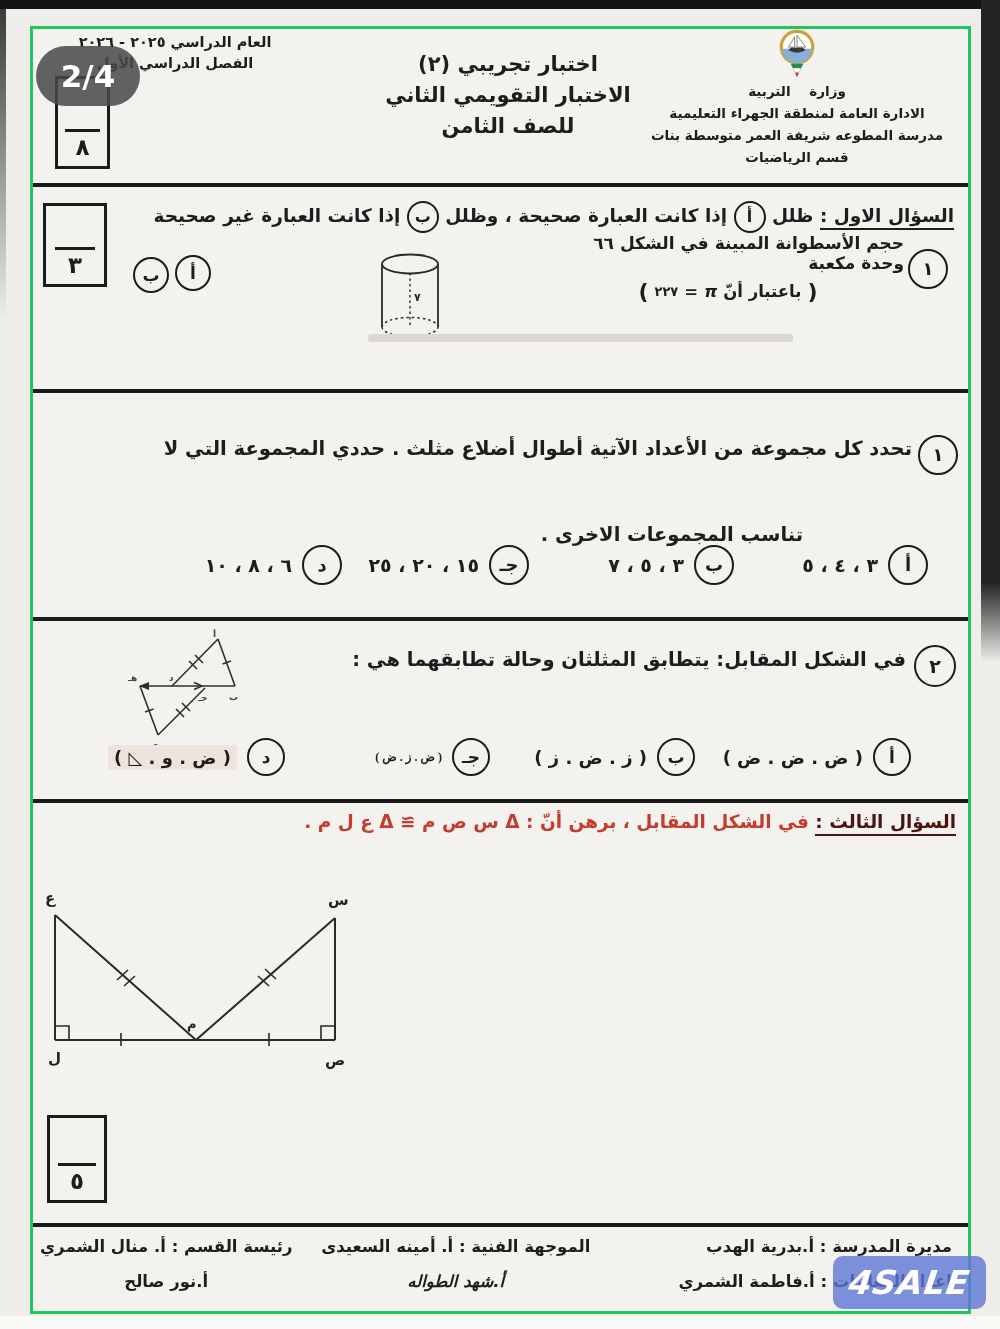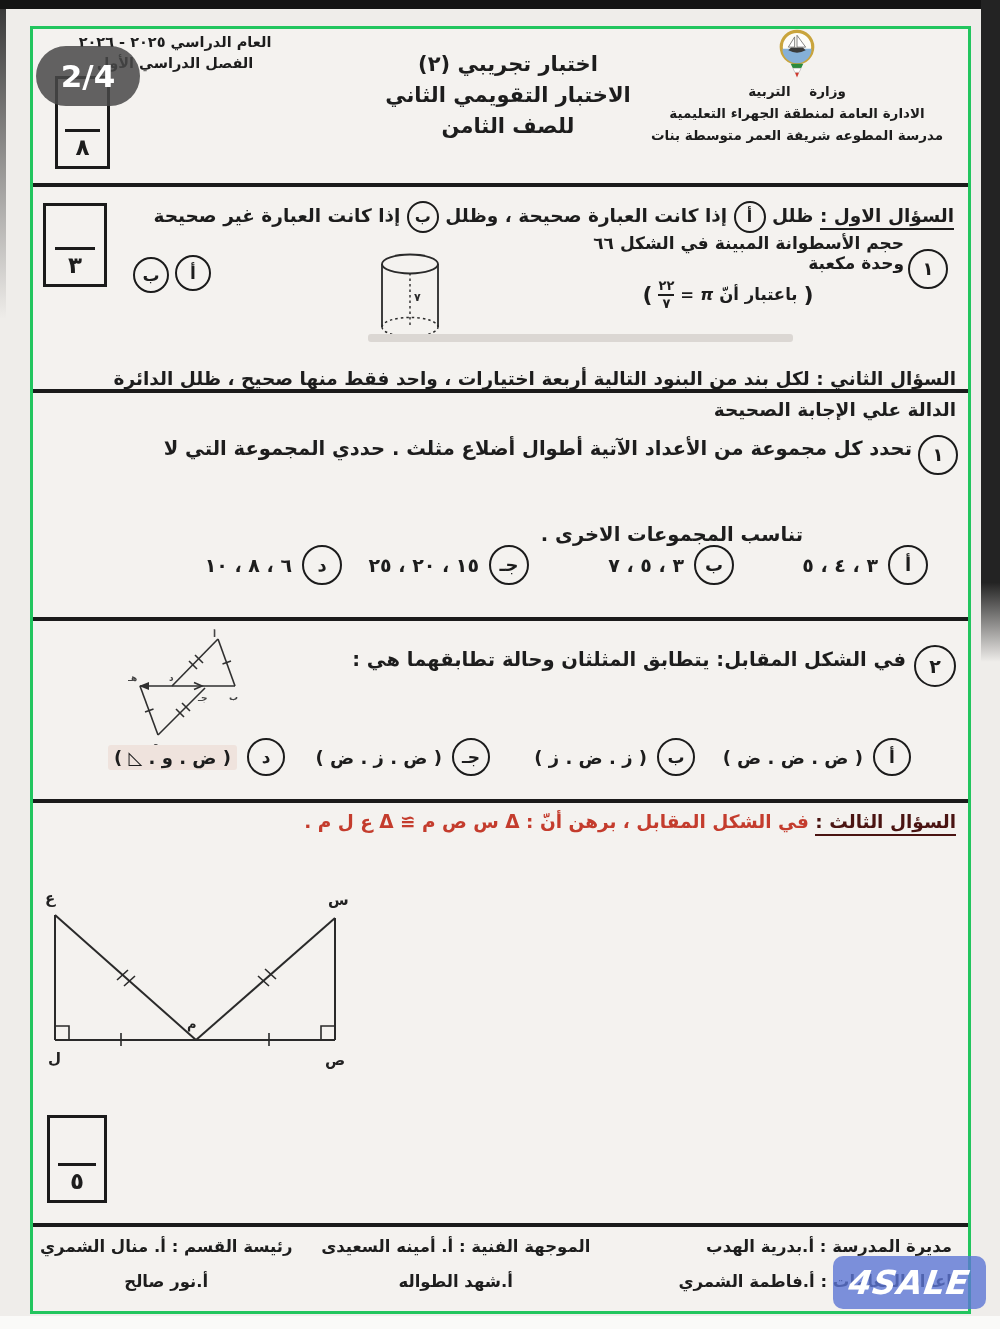--- a/index.html
+++ b/index.html
@@ -32,21 +32,21 @@
   .c34{width:34px;height:34px;font-size:17px;}
   .c36{width:36px;height:36px;font-size:18px;}
   .c38{width:38px;height:38px;font-size:19px;}
   .ul{border-bottom:2.5px solid currentColor;padding-bottom:2px;}
   
   .score-box{position:absolute;border:3px solid #1b1b1b;background:transparent;
     display:flex;flex-direction:column;align-items:center;box-sizing:border-box;}
   .score-box .line{width:70%;border-top:3px solid #1b1b1b;margin-top:auto;}
   .score-box .val{margin:2px 0 6px;font-size:23px;}
   
-  .frac{display:inline-flex;flex-direction:column;align-items:center;line-height:1.05;font-size:13px;}
+  .frac{display:inline-flex;flex-direction:row;align-items:flex-end;line-height:1.05;font-size:13px;}
   .frac .bar{width:100%;border-top:2px solid #1d1d1d;margin:1px 0;}
   .note-row{display:flex;direction:ltr;align-items:center;gap:6px;justify-content:center;font-size:16.5px;}
   .bov{unicode-bidi:bidi-override;direction:ltr;}
   .opt{position:absolute;display:flex;direction:rtl;align-items:center;gap:10px;}
   .opt .val{font-size:19px;white-space:nowrap;}
   .badge{position:absolute;background:rgba(72,72,72,.85);color:#fff;border-radius:32px;
     display:flex;align-items:center;justify-content:center;font-size:31px;font-weight:bold;}
   .wm{position:absolute;left:833px;top:1256px;width:153px;height:53px;border-radius:10px;
     background:rgba(92,118,212,.8);display:flex;align-items:center;justify-content:center;}
   .wm span{color:#fff;font-size:33px;font-style:italic;font-weight:bold;transform:skewX(-8deg);letter-spacing:1px;}
@@ -92,20 +92,21 @@
         <path d="M33 10 L33 23 L25 23 Z" fill="#ffffff" stroke="#666" stroke-width="1"></path>
         <path d="M36 8 L36 23 L47 23 Z" fill="#ffffff" stroke="#666" stroke-width="1"></path>
         <path d="M28 44 h16 l-2.6 5.4 h-10.8 Z" fill="#2c8a3e"></path>
         <path d="M30.8 49.8 h10.4 l-2.5 5.2 h-5.4 Z" fill="#ffffff" stroke="#999" stroke-width="0.6"></path>
         <path d="M33.5 55.4 h5 L36 61.5 Z" fill="#cf3a2f"></path>
       </svg>
       <div class="rtl" style="font-size:13.5px;line-height:1.62;">
         <div style="white-space:pre;">وزارة    التربية</div>
         <div>الادارة العامة لمنطقة الجهراء التعليمية</div>
         <div>مدرسة المطوعه شريفة العمر متوسطة بنات</div>
+        <div>قسم الرياضيات</div>
       </div>
     </div>
   </div>
 
   <div class="sec" style="top:158px;height:206px;">
     <div class="rtl" style="padding:14px 14px 0 0;font-size:18.5px;">
       <span class="ul">السؤال الاول :</span>
       <span>ظلل</span>
       <span class="circ c28">أ</span>
       <span>إذا كانت العبارة صحيحة ، وظلل</span>
@@ -145,26 +146,20 @@
     <span class="circ c32 abs" style="left:142px;top:68px;">أ</span>
     <span class="circ c32 abs" style="left:100px;top:70px;">ب</span>
 
     <div class="score-box" style="left:10px;top:16px;width:64px;height:84px;">
       <div class="line"></div>
       <div class="val">٣</div>
     </div>
   </div>
 
   <div class="sec" style="top:324px;height:268px;">
-    <div class="rtl" style="padding:10px 12px 0 0;font-size:18.5px;line-height:1.7;">
-      <span class="ul">السؤال الثاني :</span>
-      <span>لكل بند من البنود التالية أربعة اختيارات ، واحد فقط منها صحيح ، ظلل الدائرة</span>
-      <br>
-      <span>الدالة علي الإجابة الصحيحة</span>
-    </div>
 
     <span class="circ c36 abs" style="right:10px;top:82px;">١</span>
     <div class="abs rtl" style="right:56px;top:84px;font-size:19.5px;white-space:nowrap;">تحدد كل مجموعة من الأعداد الآتية أطوال أضلاع مثلث . حددي المجموعة التي لا</div>
     <div class="abs rtl" style="right:165px;top:122px;font-size:19.5px;margin-top:48px;">تناسب المجموعات الاخرى .</div>
 
     <div class="opt" style="right:40px;top:192px;">
       <span class="circ c36">أ</span>
       <span class="val rtl">٣ ، ٤ ، ٥</span>
     </div>
     <div class="opt" style="right:234px;top:192px;">
@@ -210,21 +205,21 @@
     <div class="opt" style="right:57px;top:117px;">
       <span class="circ c34">أ</span>
       <span class="val rtl" style="font-size:18px;">( ض . ض . ض )</span>
     </div>
     <div class="opt" style="right:273px;top:117px;">
       <span class="circ c34">ب</span>
       <span class="val rtl" style="font-size:18px;">( ز . ض . ز )</span>
     </div>
     <div class="opt" style="right:478px;top:117px;">
       <span class="circ c34">جـ</span>
-      <span class="val rtl" style="font-size:18px;">( ض . ز . ض )</span>
+      <span class="val rtl" style="font-size:12px;font-family:Liberation Serif, serif;">( ض . ز . ض )</span>
     </div>
     <div class="opt" style="right:683px;top:117px;">
       <span class="circ c34">د</span>
       <span class="val bov" style="font-size:18px;background:#efe3dd;padding:2px 6px;border-radius:3px;">( ◺ . و . ض )</span>
     </div>
   </div>
 
   <div class="sec" style="top:774px;height:424px;padding-left:44px;">
     <div class="rtl" style="padding:8px 12px 0 0;font-size:18.5px;">
       <span class="ul" style="color:#4a1412;">السؤال الثالث :</span>
@@ -257,21 +252,21 @@
     </div>
   </div>
 
   <div class="sec rtl" style="top:1198px;height:84px;display:flex;font-size:16.5px;">
     <div style="width:37%;padding:10px 16px 0 0;">
       <div>مديرة المدرسة : أ.بدرية الهدب</div>
       <div style="margin-top:16px;">إعداد المعلمات : أ.فاطمة الشمري</div>
     </div>
     <div style="width:34%;padding-top:10px;text-align:center;">
       <div>الموجهة الفنية : أ. أمينه السعيدى</div>
-      <div style="margin-top:16px;">أ.شهد الطواله</div>
+      <div style="margin-top:16px;font-style:italic;">أ.شهد الطواله</div>
     </div>
     <div style="width:29%;padding-top:10px;text-align:center;">
       <div>رئيسة القسم : أ. منال الشمري</div>
       <div style="margin-top:16px;">أ.نور صالح</div>
     </div>
   </div>
 
 </div>
 
 <div class="wm">

